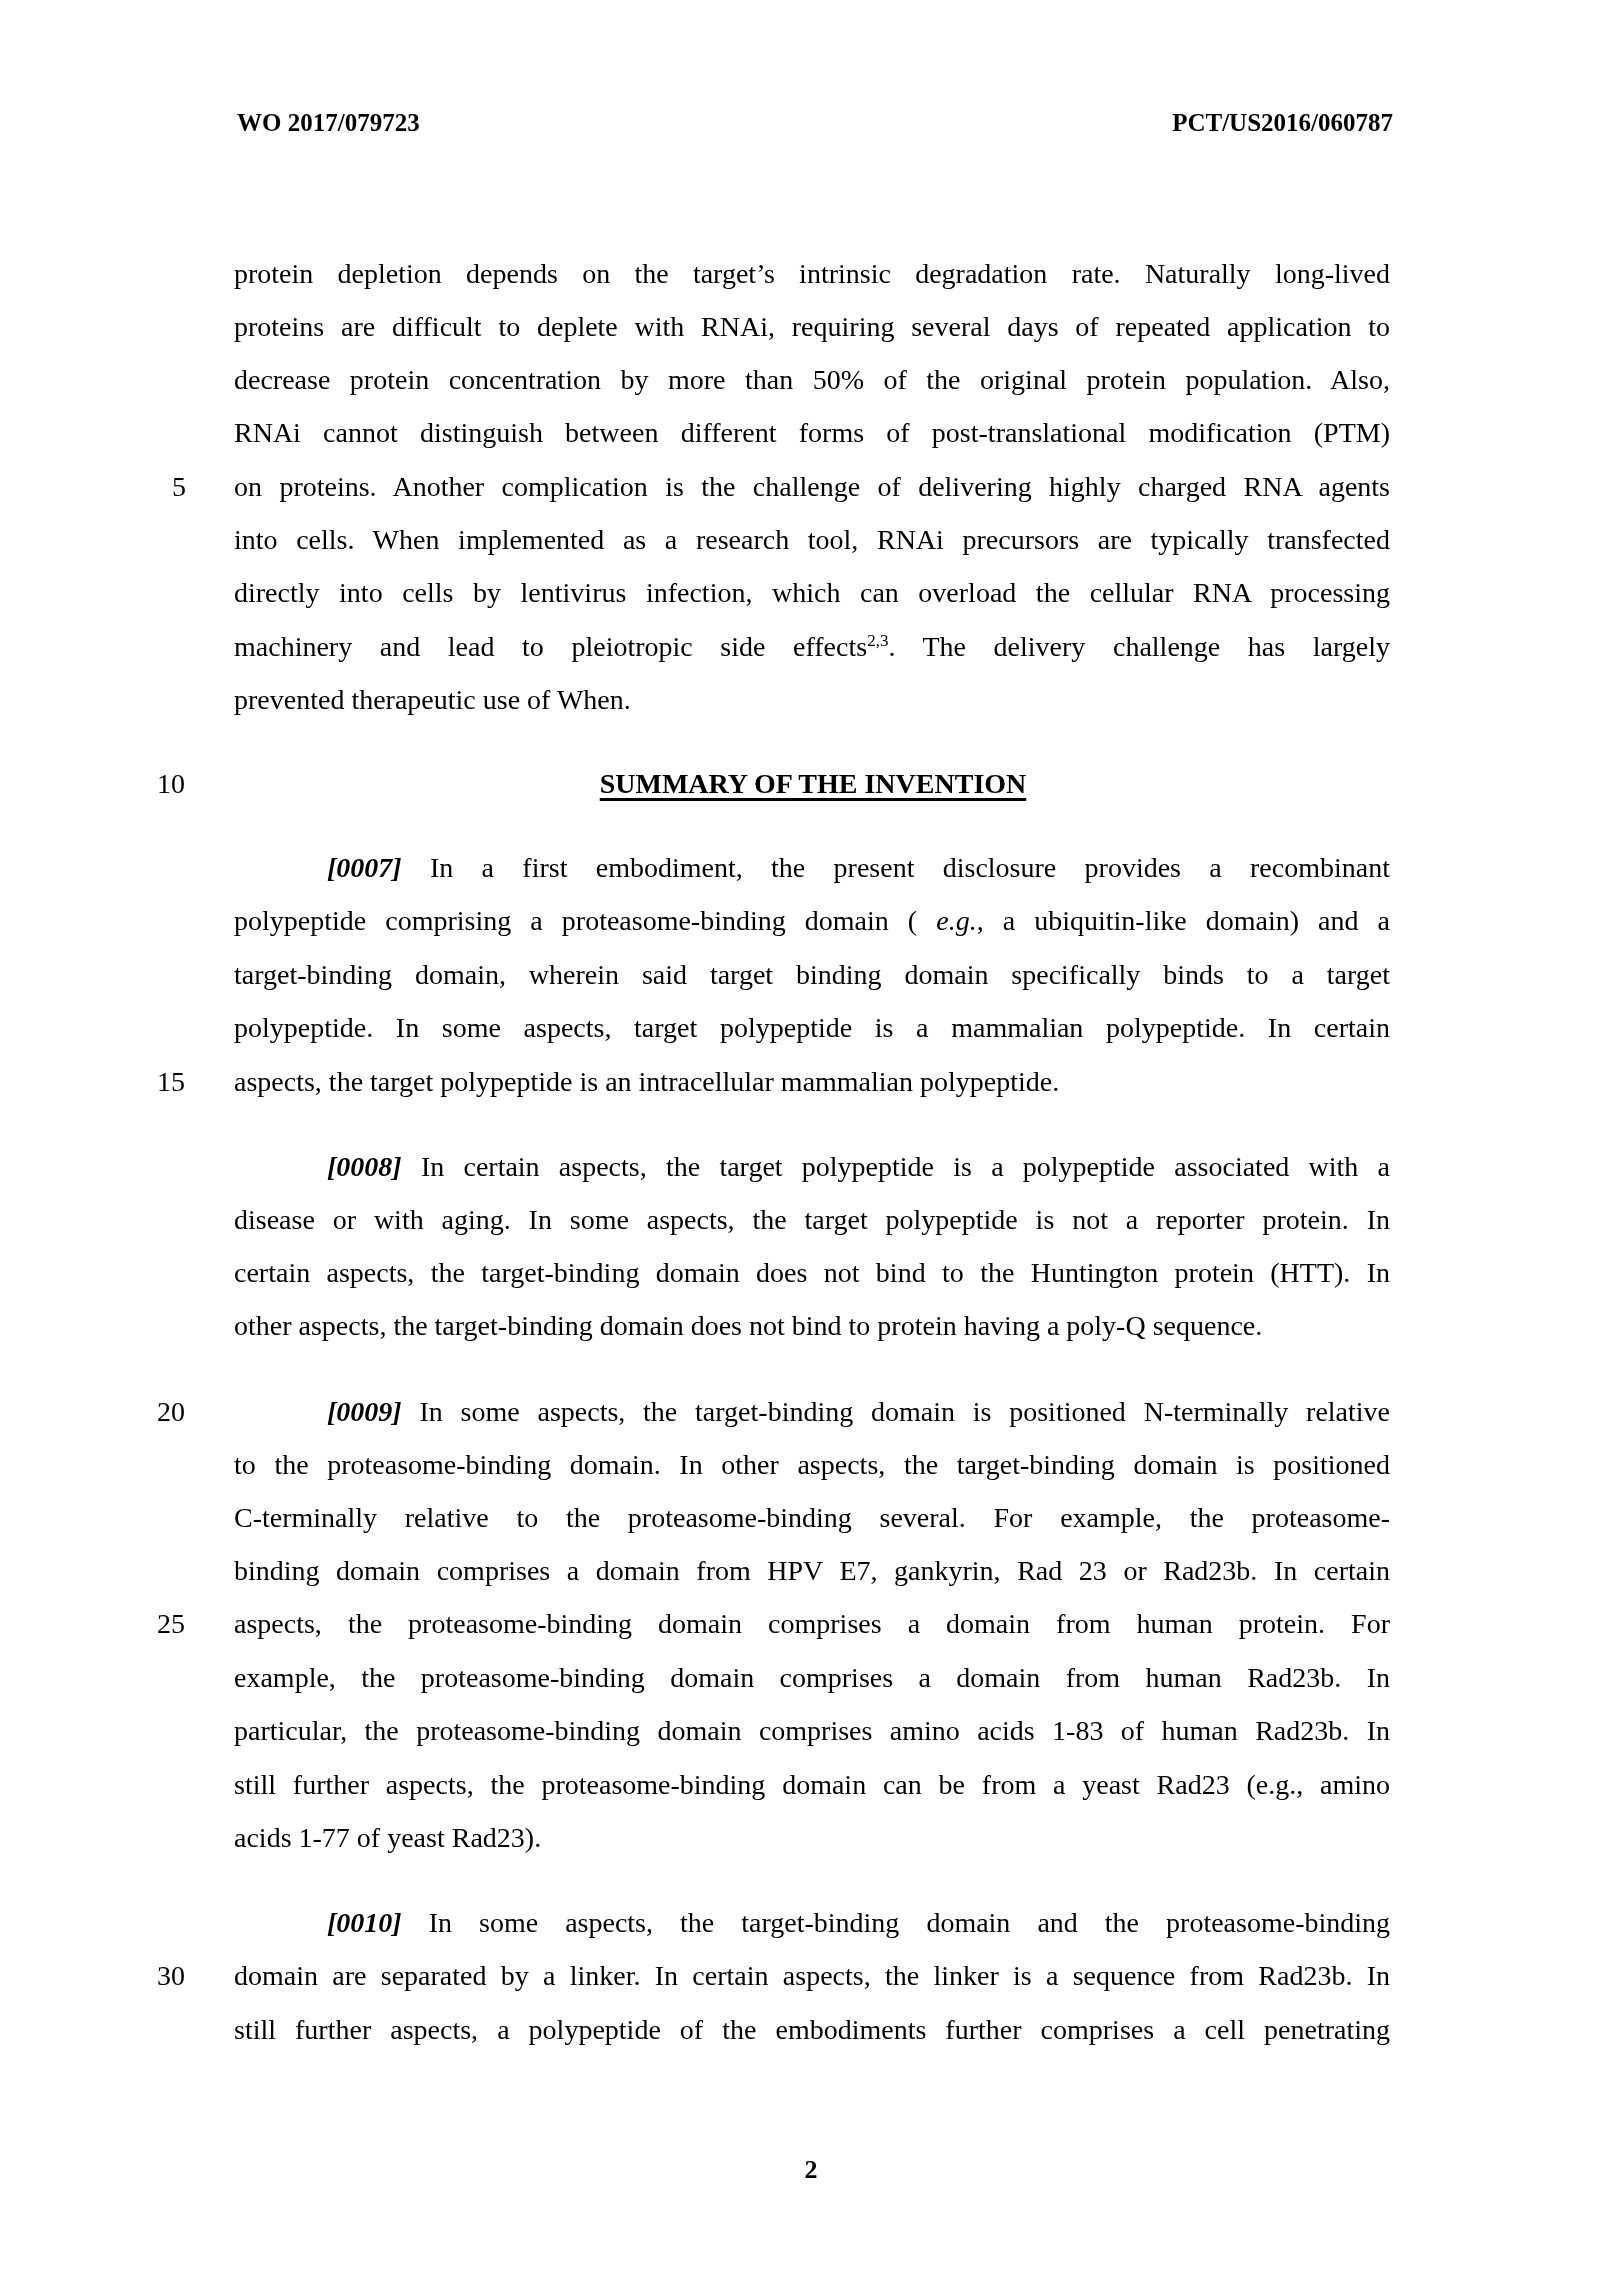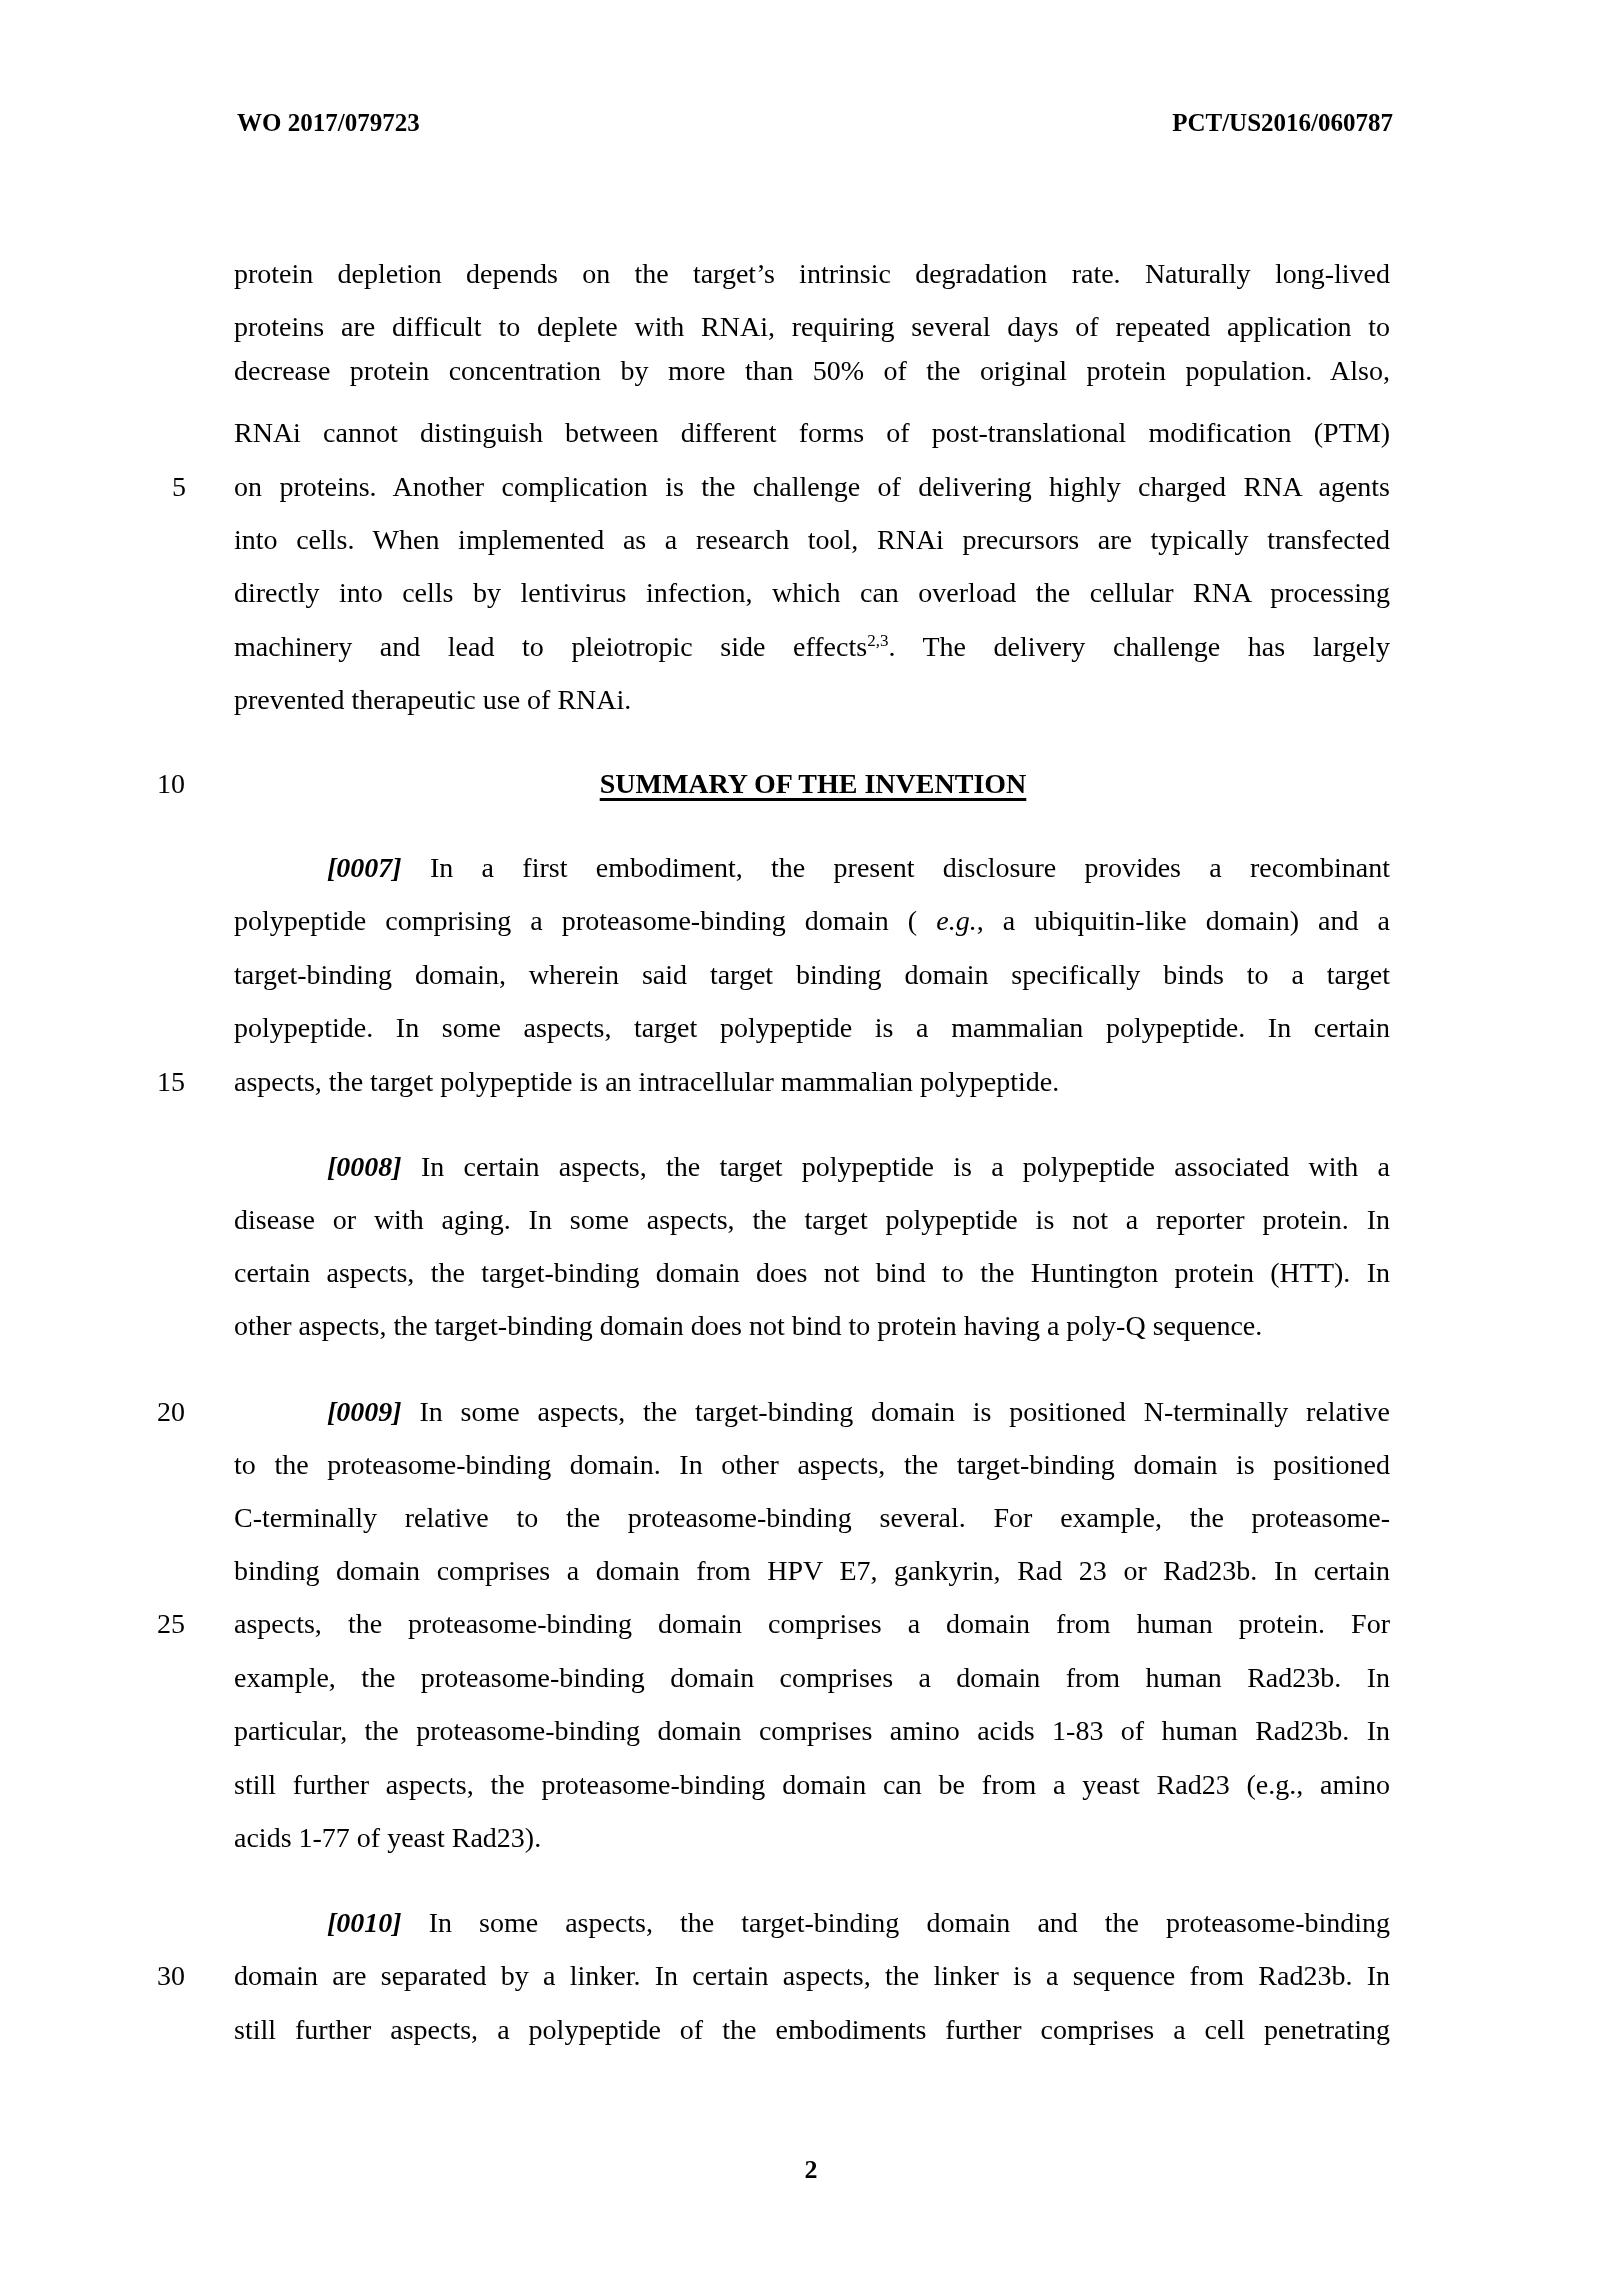--- a/index.html
+++ b/index.html
@@ -43,27 +43,27 @@
 <body>
 
 <div class="page">
 
   <div class="hdr hdr-left">WO 2017/079723</div>
   <div class="hdr hdr-right">PCT/US2016/060787</div>
 
   <div>
     <div class="line" style="top:257px">protein depletion depends on the target’s intrinsic degradation rate.  Naturally long-lived</div>
     <div class="line" style="top:310px">proteins are difficult to deplete with RNAi, requiring several days of repeated application to</div>
-    <div class="line" style="top:354px">decrease protein concentration by more than 50% of the original protein population.  Also,</div>
+    <div class="line" style="top:363px">decrease protein concentration by more than 50% of the original protein population.  Also,</div>
     <div class="line" style="top:416px">RNAi cannot distinguish between different forms of post-translational modification (PTM)</div>
     <div class="line" style="top:470px">on proteins.  Another complication is the challenge of delivering highly charged RNA agents</div>
     <div class="line" style="top:523px">into cells. When implemented as a research tool, RNAi precursors are typically transfected</div>
     <div class="line" style="top:576px">directly into cells by lentivirus infection, which can overload the cellular RNA processing</div>
     <div class="line" style="top:630px"><span>machinery and lead to pleiotropic side effects</span><sup>2,3</sup><span>.  The delivery challenge has largely</span></div>
-    <div class="line last" style="top:683px">prevented therapeutic use of RNAi.</div>
+    <div class="line last" style="top:683px">prevented therapeutic use of When.</div>
   </div>
 
   <div class="heading" style="top:767px">SUMMARY OF THE INVENTION</div>
 
   <div>
     <div class="line indent" style="top:851px"><span class="pnum">[0007]</span> <span>In a first embodiment, the present disclosure provides a recombinant</span></div>
     <div class="line" style="top:904px"><span>polypeptide comprising a proteasome-binding domain (</span><i>e.g.</i><span>, a ubiquitin-like domain) and a</span></div>
     <div class="line" style="top:958px">target-binding domain, wherein said target binding domain specifically binds to a target</div>
     <div class="line" style="top:1011px">polypeptide. In some aspects, target polypeptide is a mammalian polypeptide. In certain</div>
     <div class="line last" style="top:1065px">aspects, the target polypeptide is an intracellular mammalian polypeptide.</div>

